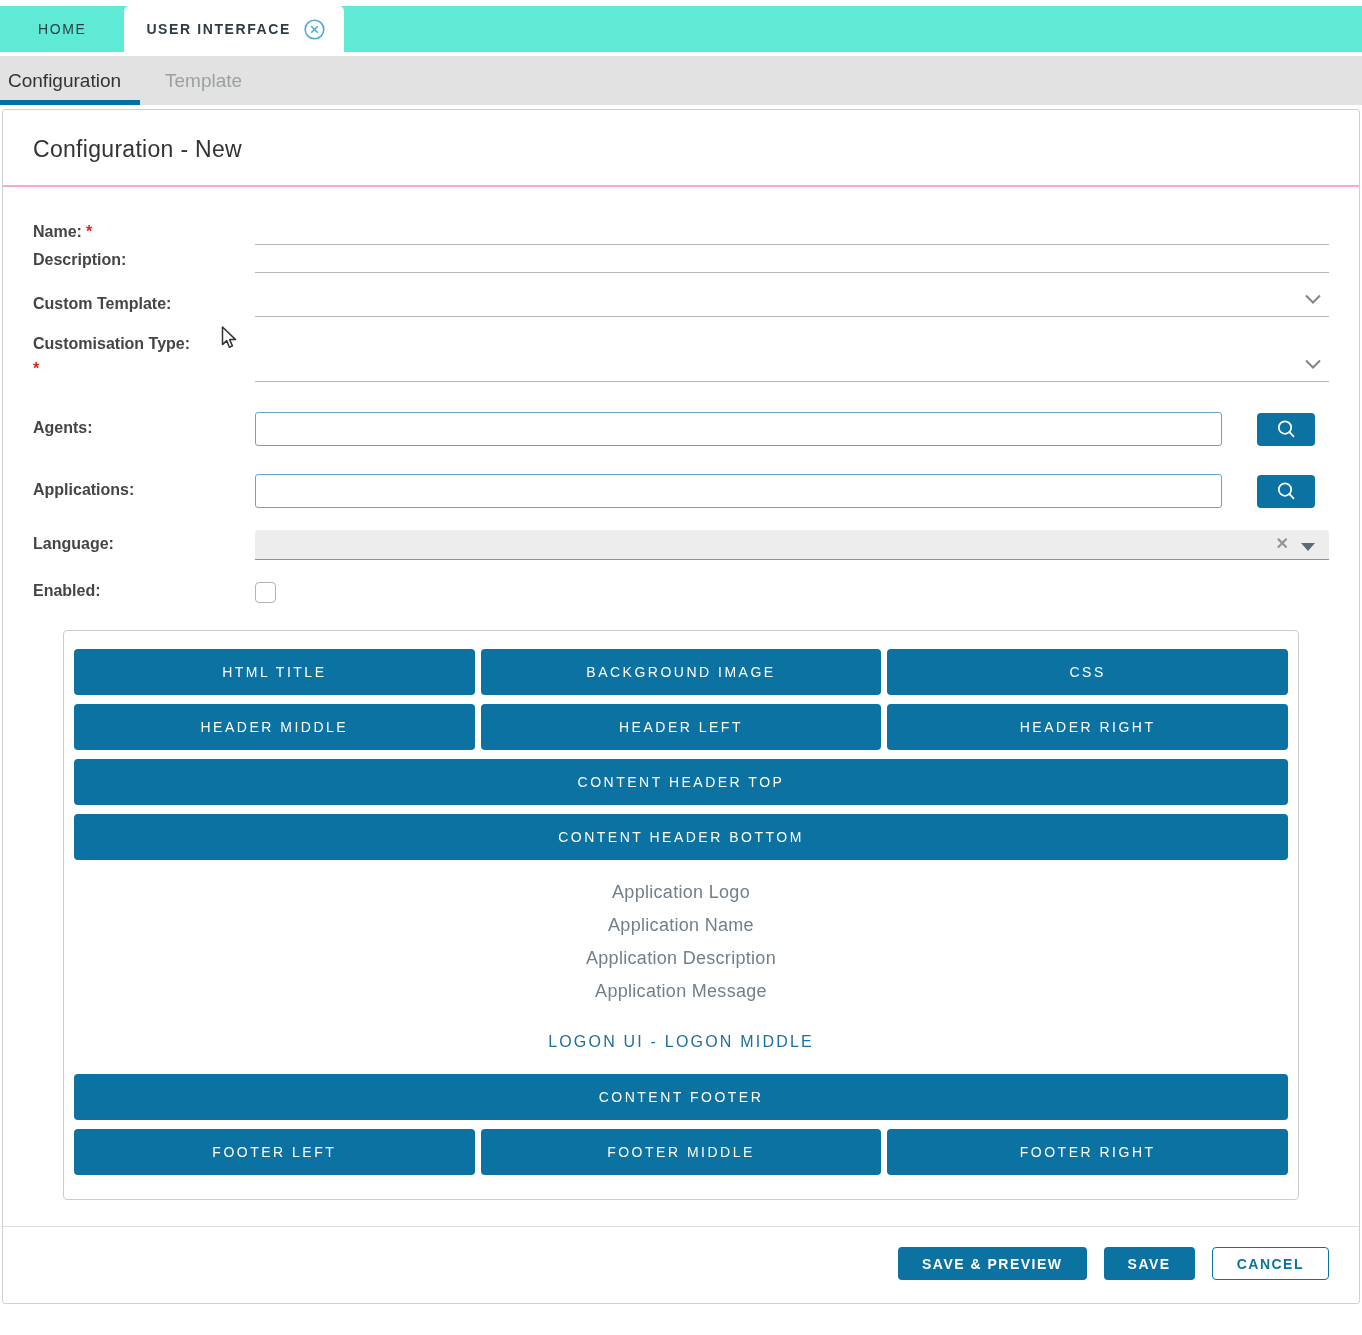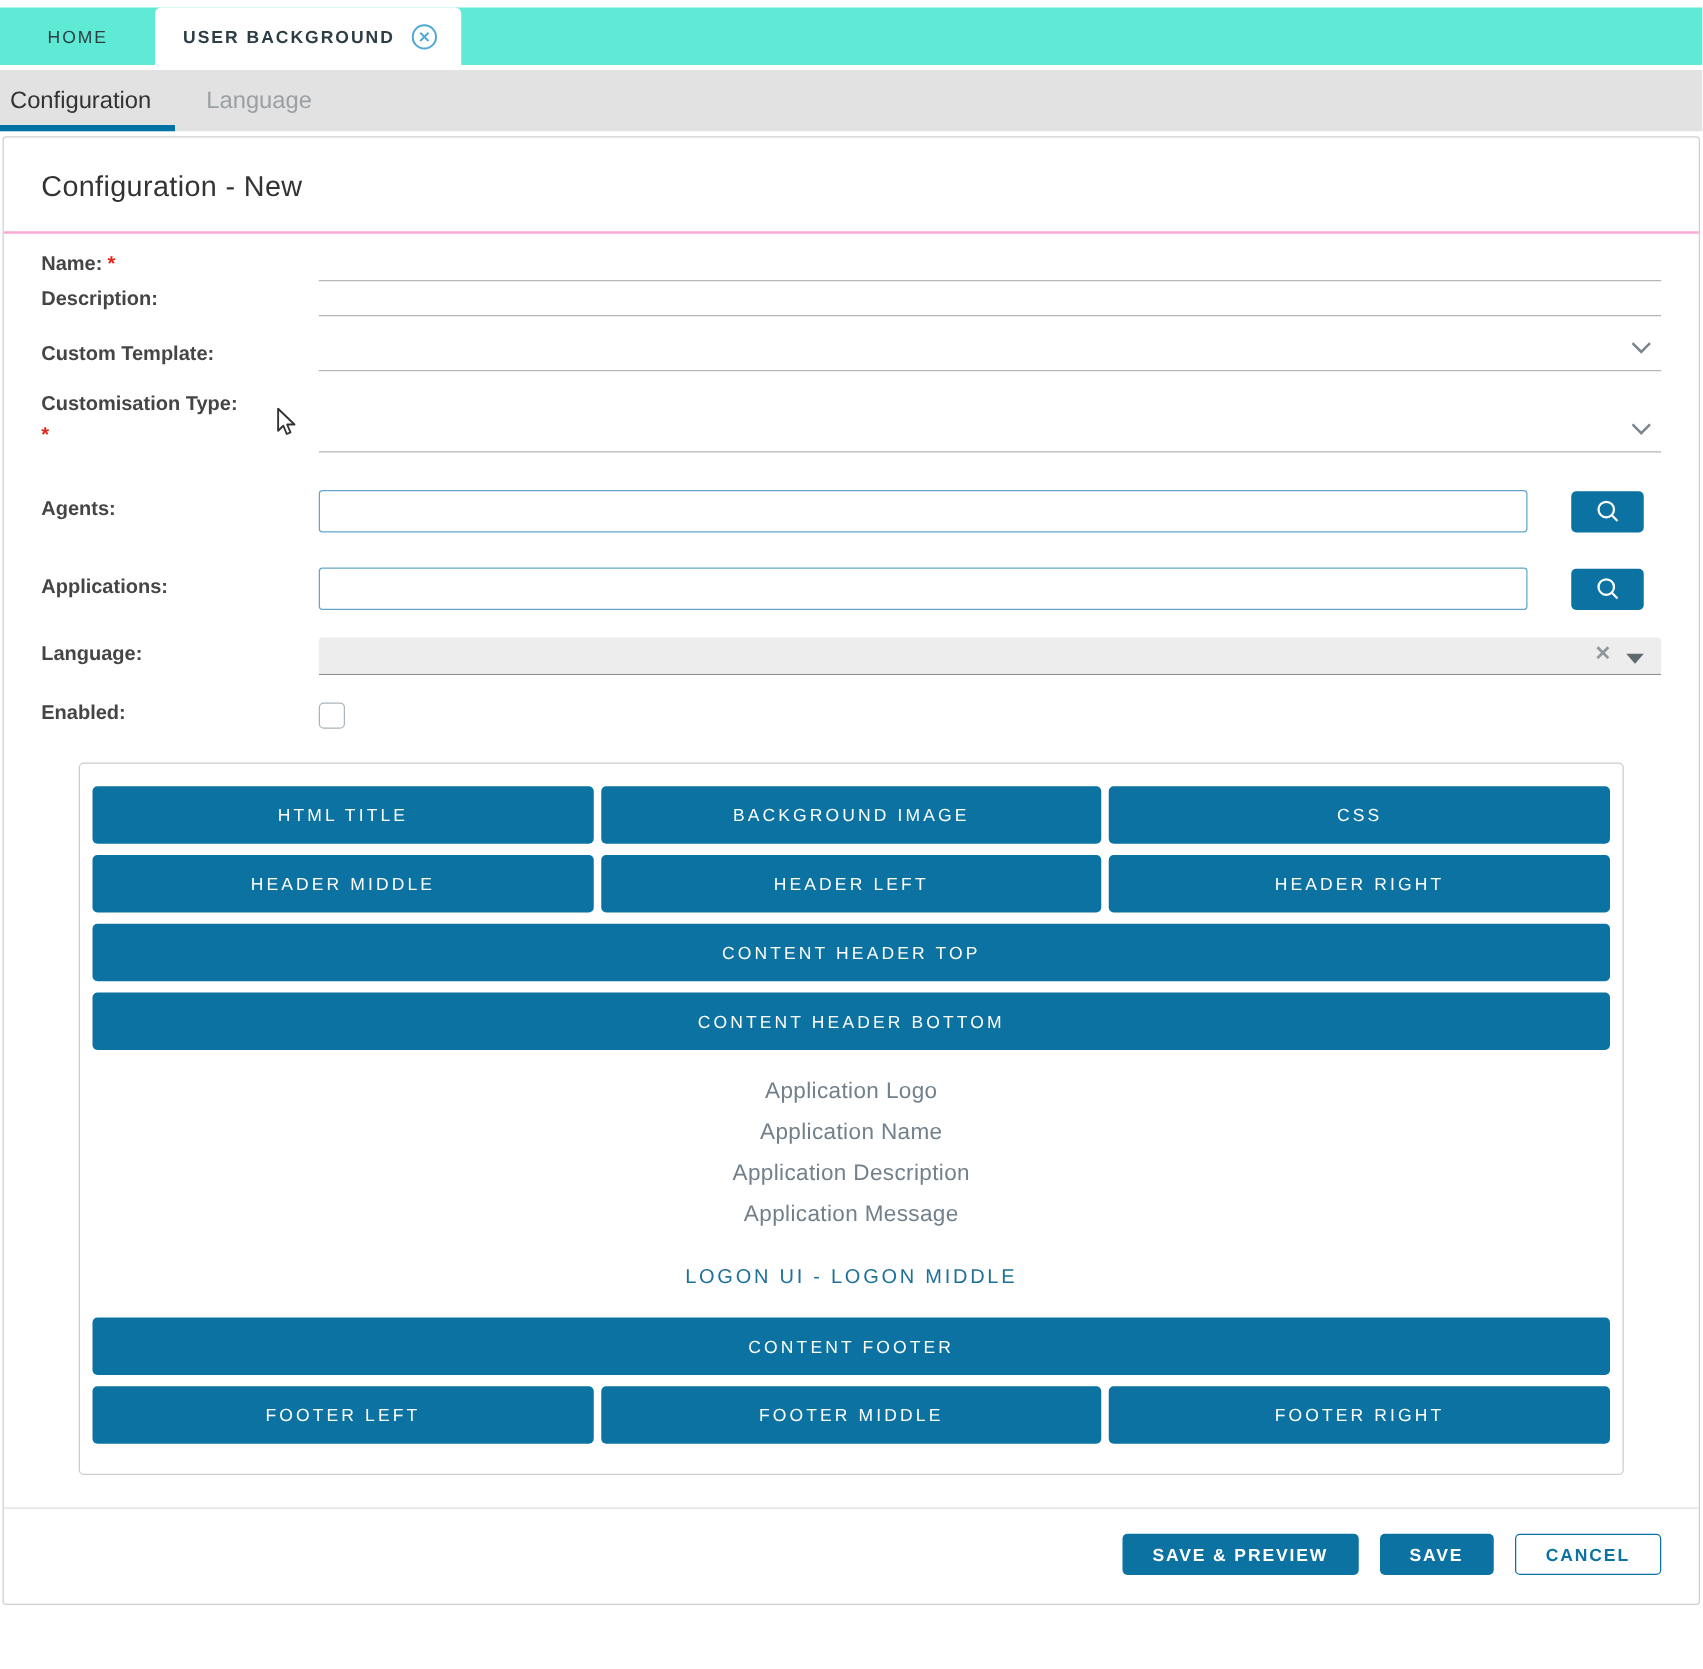--- a/index.html
+++ b/index.html
@@ -29,21 +29,21 @@
   .panel-title { font-size:23px; font-weight:300; color:#333; letter-spacing:.3px; }
   .form { padding:0 30px; }
   .form-row { display:grid; grid-template-columns:222px 1fr; align-items:end; }
   .form-label { font-size:16px; font-weight:bold; color:#454545; padding-bottom:3px; line-height:21px; }
   .req { color:#e12218; font-weight:bold; margin-left:4px; }
   .req-block { display:block; margin-left:0; margin-top:4px; }
   .u-input { width:100%; height:26px; border:none; border-bottom:1px solid #b6b6b6;
     background:transparent; font:15px "Liberation Sans", sans-serif; outline:none; }
   .select-line { position:relative; }
   .chevron { position:absolute; right:8px; bottom:9px; cursor:pointer; }
-  .row-name { margin-top:12px; }
+  .row-name { margin-top:32px; }
   .row-desc { margin-top:2px; }
   .row-custom { margin-top:18px; }
   .row-customisation { margin-top:16px; }
   .row-agents { margin-top:30px; align-items:center; }
   .row-apps { margin-top:28px; align-items:center; }
   .row-language { margin-top:22px; align-items:center; }
   .row-enabled { margin-top:20px; align-items:center; }
   .box-field { display:flex; align-items:center; }
   .boxed-input { width:967px; height:34px; border:1px solid #64a6c8; border-radius:3px;
     font:15px "Liberation Sans", sans-serif; padding:0 10px; outline:none; }
@@ -81,36 +81,36 @@
   .cursor { position:absolute; left:221px; top:326px; z-index:20; pointer-events:none; }
 </style>
 </head>
 <body>
 
 <div class="top-strip"></div>
 
 <div class="tab-bar">
   <div class="tab-home">HOME</div>
   <div class="tab-active">
-    <span>USER BACKGROUND</span>
+    <span>USER INTERFACE</span>
     <span style="display:flex;">
       <svg width="21" height="21" viewBox="0 0 21 21">
         <circle cx="10.5" cy="10.5" r="9.3" fill="none" stroke="#4fa8d5" stroke-width="1.6"></circle>
         <line x1="7.2" y1="7.2" x2="13.8" y2="13.8" stroke="#4fa8d5" stroke-width="1.6"></line>
         <line x1="13.8" y1="7.2" x2="7.2" y2="13.8" stroke="#4fa8d5" stroke-width="1.6"></line>
       </svg>
     </span>
   </div>
 </div>
 
 <div class="tab-gap"></div>
 
 <div class="subtab-bar">
   <div class="subtab subtab-config">Configuration</div>
-  <div class="subtab subtab-templates">Language</div>
+  <div class="subtab subtab-templates">Template</div>
   <div class="subtab-underline"></div>
 </div>
 
 <div class="panel">
   <div class="panel-header">
     <div class="panel-title">Configuration - New</div>
   </div>
 
   <div class="form">
 

